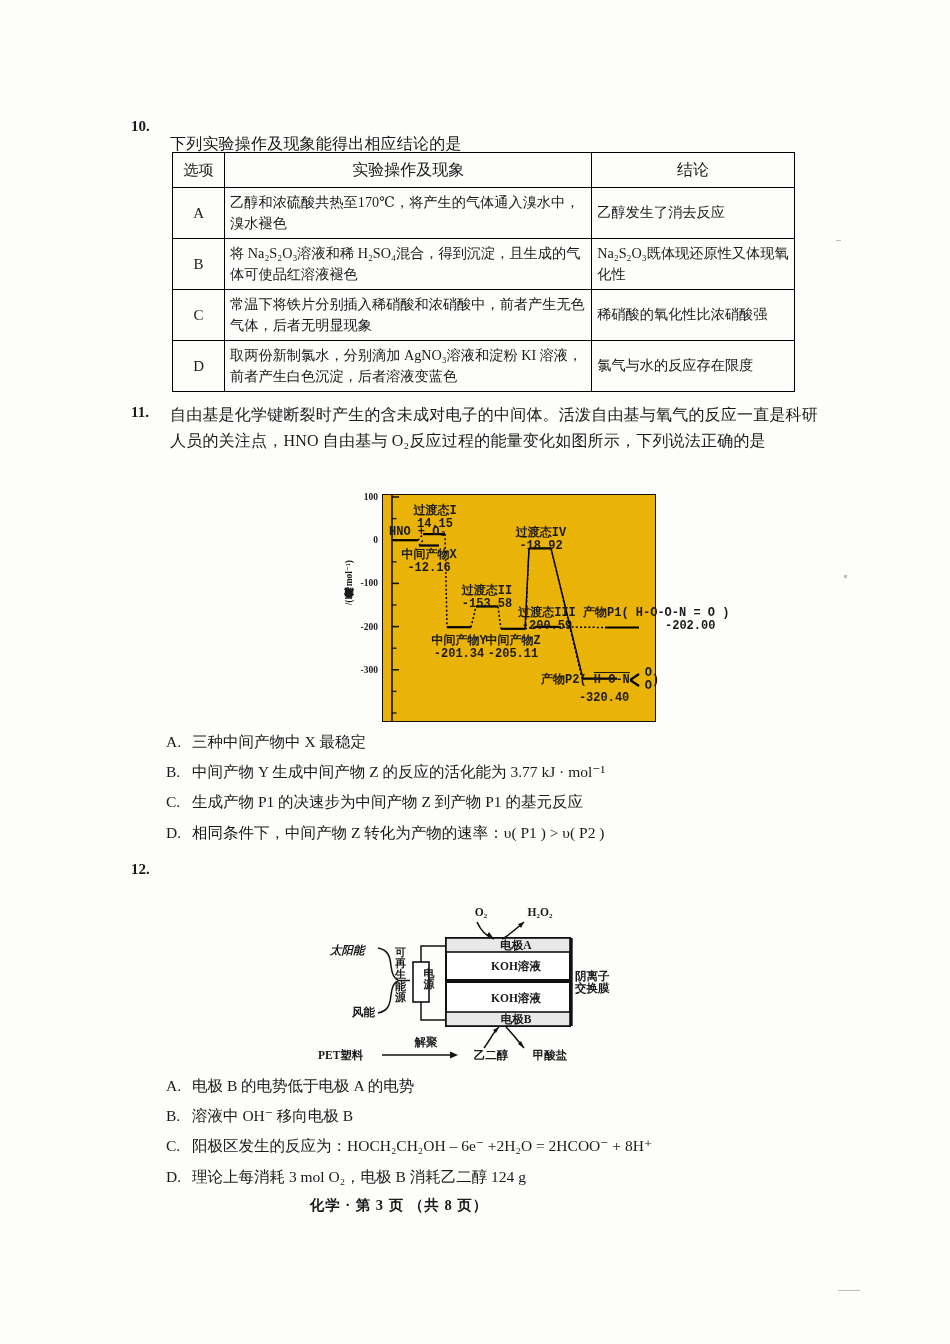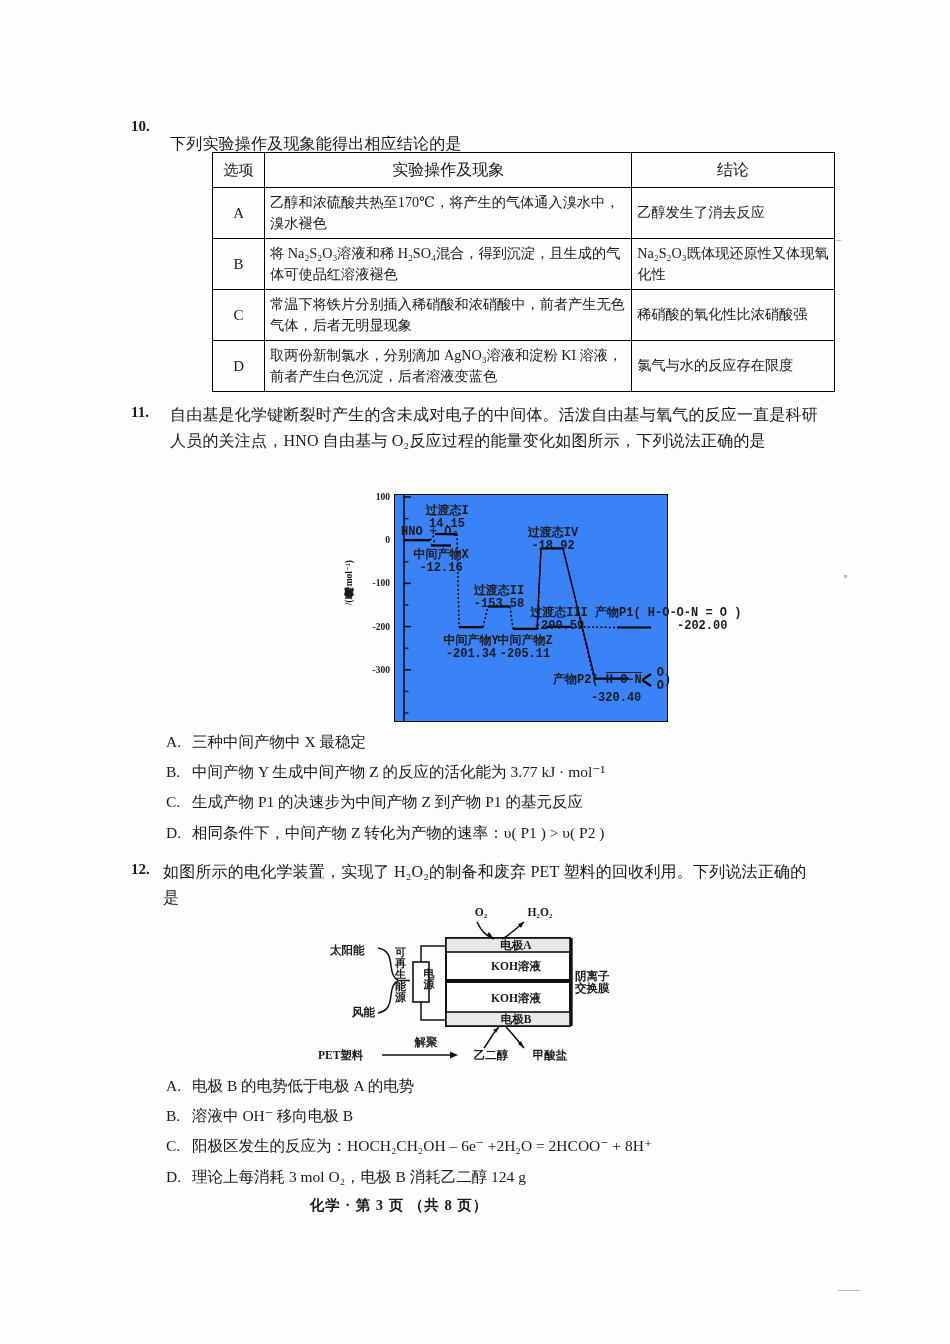--- a/index.html
+++ b/index.html
@@ -9,37 +9,37 @@
     font-family:"Liberation Serif","DejaVu Serif",serif;
     color:#1a1a1a;
     position:relative;
     overflow:hidden;
   }
   .page{position:absolute;inset:0;}
   .q-num{position:absolute;font-size:15px;font-weight:600;}
   .q-body{position:absolute;font-size:16px;line-height:1.62;letter-spacing:.2px;}
 
   
-  .tbl{position:absolute;left:172px;top:152px;width:623px;border-collapse:collapse;margin-left:40px;}
+  .tbl{position:absolute;left:172px;top:152px;width:623px;border-collapse:collapse;}
   .tbl td,.tbl th{border:1.1px solid #000;padding:4px 5px;font-size:14.2px;
       line-height:1.48;vertical-align:middle;font-weight:400;}
   .tbl .c-opt{width:43px;text-align:center;font-size:15px;}
   .tbl .c-op{width:378px;}
   .tbl .c-cc{width:202px;}
   .tbl thead td{text-align:center;font-size:16px;padding:5px 5px;}
 
   
   .opts{position:absolute;font-size:15.5px;line-height:1.95;}
   .opt{display:flex;}
   .opt-k{width:26px;flex:none;}
   .opt-t{flex:1;}
 
   
-  .chartbox{position:absolute;left:394px;top:494px;width:272px;height:226px;
-     border:1.4px solid #111;background:#3b82f6;}
+  .chartbox{position:absolute;left:382px;top:494px;width:272px;height:226px;
+     border:1.4px solid #111;background:#eab308;}
   .ylabel{position:absolute;left:343px;top:560px;width:16px;
      font-size:9.5px;font-weight:700;letter-spacing:0;
      writing-mode:vertical-rl;transform:rotate(180deg);white-space:nowrap;}
   .ytick{position:absolute;right:100%;margin-right:5px;font-size:9.5px;
      font-weight:700;white-space:nowrap;transform:translateY(-50%);}
   .chart-svg{position:absolute;inset:0;}
   .clbl{position:absolute;font-size:12px;font-weight:700;white-space:nowrap;
      line-height:1.12;font-family:Liberation Mono, monospace;}
   .clbl.ctr{transform:translateX(-50%);text-align:center;}
 
@@ -252,21 +252,20 @@
       <span class="opt-k">C.</span>
       <span class="opt-t">生成产物 P1 的决速步为中间产物 Z 到产物 P1 的基元反应</span>
     </div>
     <div class="opt">
       <span class="opt-k">D.</span>
       <span class="opt-t">相同条件下，中间产物 Z 转化为产物的速率：υ( P1 ) &gt; υ( P2 )</span>
     </div>
   </div>
 
   <div class="q-num" style="left:131px;top:861px;">12.</div>
-  <div class="q-body" style="left:163px;top:859px;width:655px;">如图所示的电化学装置，实现了 H₂O₂的制备和废弃 PET 塑料的回收利用。下列说法正确的是</div>
 
   <div class="cellbox">
     <svg class="cell-svg" viewBox="0 0 300 170">
 
       <rect x="106" y="38" width="124" height="88" fill="#fff" stroke="#111" stroke-width="2"></rect>
 
       <rect x="106" y="38" width="124" height="14" fill="#e8e8e8" stroke="#111" stroke-width="1.6"></rect>
 
       <rect x="106" y="79" width="124" height="4" fill="#111"></rect>
 
@@ -323,21 +322,21 @@
     <div class="dlbl ctr" style="left:168px;top:113px;">电极B</div>
 
     <div class="dlbl" style="left:235px;top:70px;line-height:1.05;">
       <span>阴离子<br>交换膜</span>
     </div>
 
     <div class="dlbl ctr" style="left:81px;top:68px;line-height:1.02;font-size:11px;">
       <span>电<br>源</span>
     </div>
 
-    <div class="dlbl" style="left:-10px;top:44px;">太阳能</div>
+    <div class="dlbl" style="left:-10px;top:44px;font-style:italic;">太阳能</div>
     <div class="dlbl" style="left:12px;top:106px;">风能</div>
     <div class="dlbl" style="left:55px;top:47px;line-height:1.02;font-size:11px;">
       <span>可<br>再<br>生<br>能<br>源</span>
     </div>
 
     <div class="dlbl" style="left:-22px;top:149px;">PET塑料</div>
     <div class="dlbl ctr" style="left:78px;top:136px;">解聚</div>
     <div class="dlbl ctr" style="left:143px;top:149px;">乙二醇</div>
     <div class="dlbl ctr" style="left:202px;top:149px;">甲酸盐</div>
   </div>

